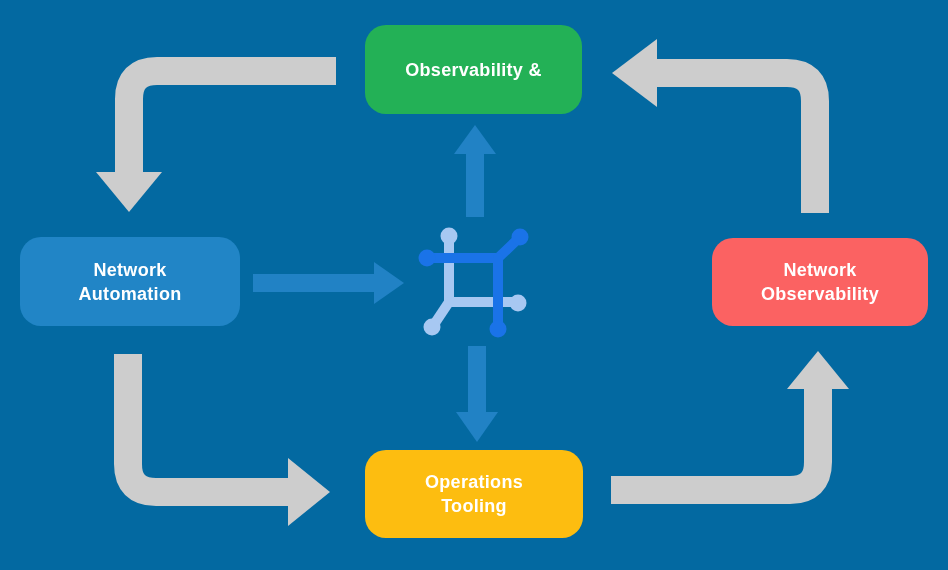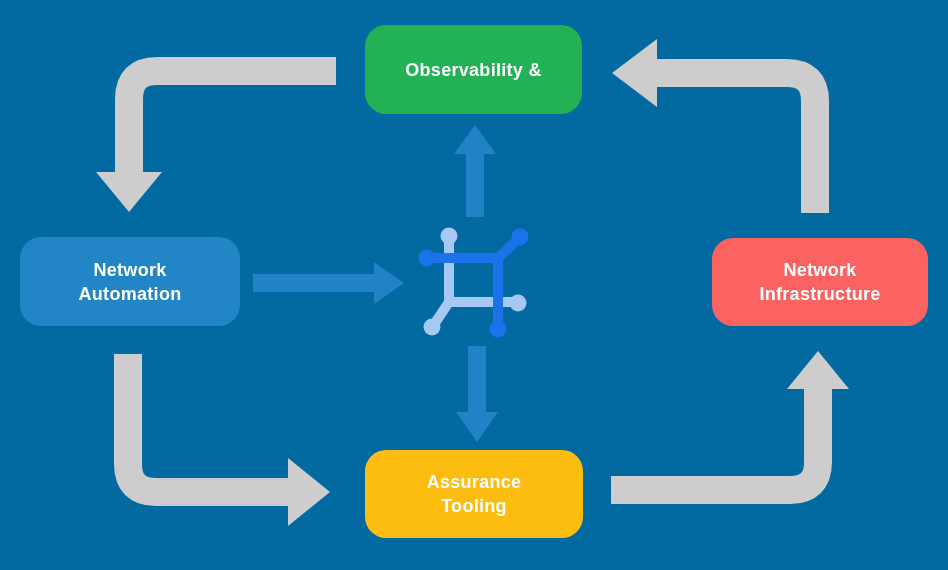--- a/index.html
+++ b/index.html
@@ -110,21 +110,21 @@
     <span>Observability &amp;</span>
   </div>
 
   <div class="box box-operations" style="background: rgb(33, 133, 198);">
     <span>Network</span>
     <span>Automation</span>
   </div>
 
   <div class="box box-infrastructure" style="background: rgb(251, 98, 98);">
     <span>Network</span>
-    <span>Infrastructure</span>
+    <span>Observability</span>
   </div>
 
   <div class="box box-tooling" style="background: rgb(253, 189, 16);">
-    <span>Assurance</span>
+    <span>Operations</span>
     <span>Tooling</span>
   </div>
 
 </div>
 
 </body></html>

